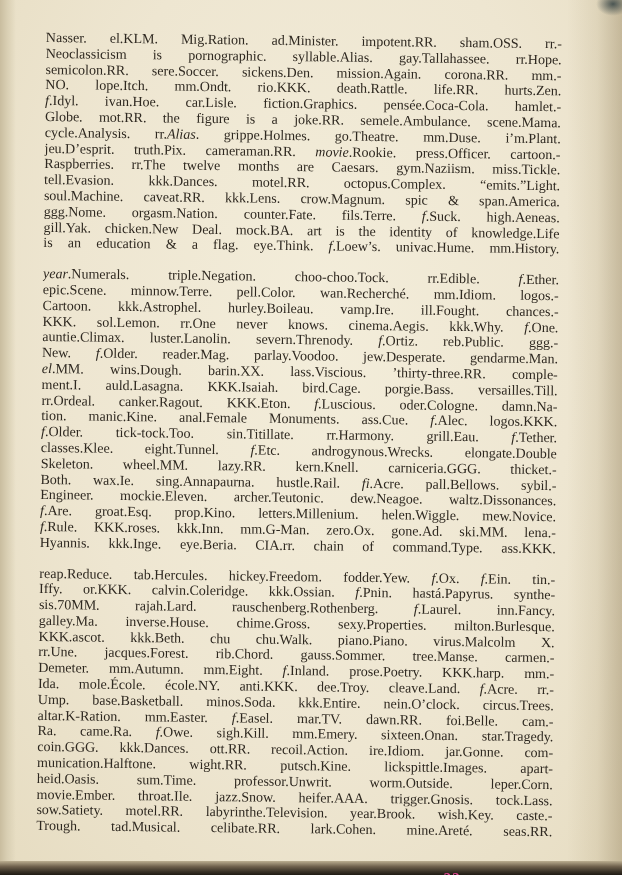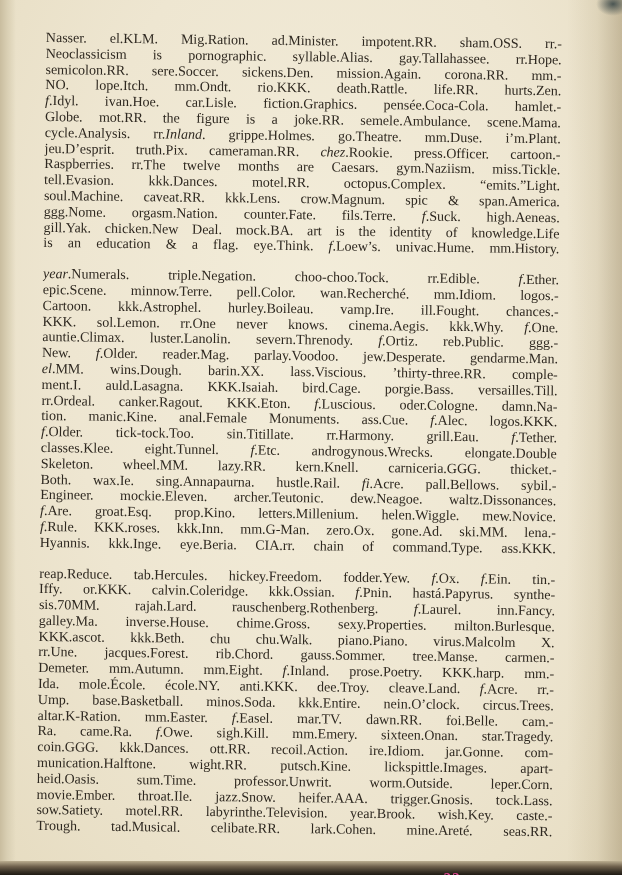--- a/index.html
+++ b/index.html
@@ -54,22 +54,22 @@
 
 <div class="text-block">
   <div class="page-number">32</div>
 <div class="paragraph">
       <div class="line">Nasser. el.KLM. Mig.Ration. ad.Minister. impotent.RR. sham.OSS. rr.-</div>
       <div class="line">Neoclassicism is pornographic. syllable.Alias. gay.Tallahassee. rr.Hope.</div>
       <div class="line">semicolon.RR. sere.Soccer. sickens.Den. mission.Again. corona.RR. mm.-</div>
       <div class="line">NO. lope.Itch. mm.Ondt. rio.KKK. death.Rattle. life.RR. hurts.Zen.</div>
       <div class="line"><i>f</i>.Idyl. ivan.Hoe. car.Lisle. fiction.Graphics. pensée.Coca-Cola. hamlet.-</div>
       <div class="line">Globe. mot.RR. the figure is a joke.RR. semele.Ambulance. scene.Mama.</div>
-      <div class="line">cycle.Analysis. rr.<i>Inland</i>. grippe.Holmes. go.Theatre. mm.Duse. i’m.Plant.</div>
-      <div class="line">jeu.D’esprit. truth.Pix. cameraman.RR. <i>chez</i>.Rookie. press.Officer. cartoon.-</div>
+      <div class="line">cycle.Analysis. rr.<i>Alias</i>. grippe.Holmes. go.Theatre. mm.Duse. i’m.Plant.</div>
+      <div class="line">jeu.D’esprit. truth.Pix. cameraman.RR. <i>movie</i>.Rookie. press.Officer. cartoon.-</div>
       <div class="line">Raspberries. rr.The twelve months are Caesars. gym.Naziism. miss.Tickle.</div>
       <div class="line">tell.Evasion. kkk.Dances. motel.RR. octopus.Complex. “emits.”Light.</div>
       <div class="line">soul.Machine. caveat.RR. kkk.Lens. crow.Magnum. spic &amp; span.America.</div>
       <div class="line">ggg.Nome. orgasm.Nation. counter.Fate. fils.Terre. <i>f</i>.Suck. high.Aeneas.</div>
       <div class="line">gill.Yak. chicken.New Deal. mock.BA. art is the identity of knowledge.Life</div>
       <div class="line">is an education &amp; a flag. eye.Think. <i>f</i>.Loew’s. univac.Hume. mm.History.</div>
     </div>
     <div class="paragraph">
       <div class="line"><i>year</i>.Numerals. triple.Negation. choo-choo.Tock. rr.Edible. <i>f</i>.Ether.</div>
       <div class="line">epic.Scene. minnow.Terre. pell.Color. wan.Recherché. mm.Idiom. logos.-</div>

